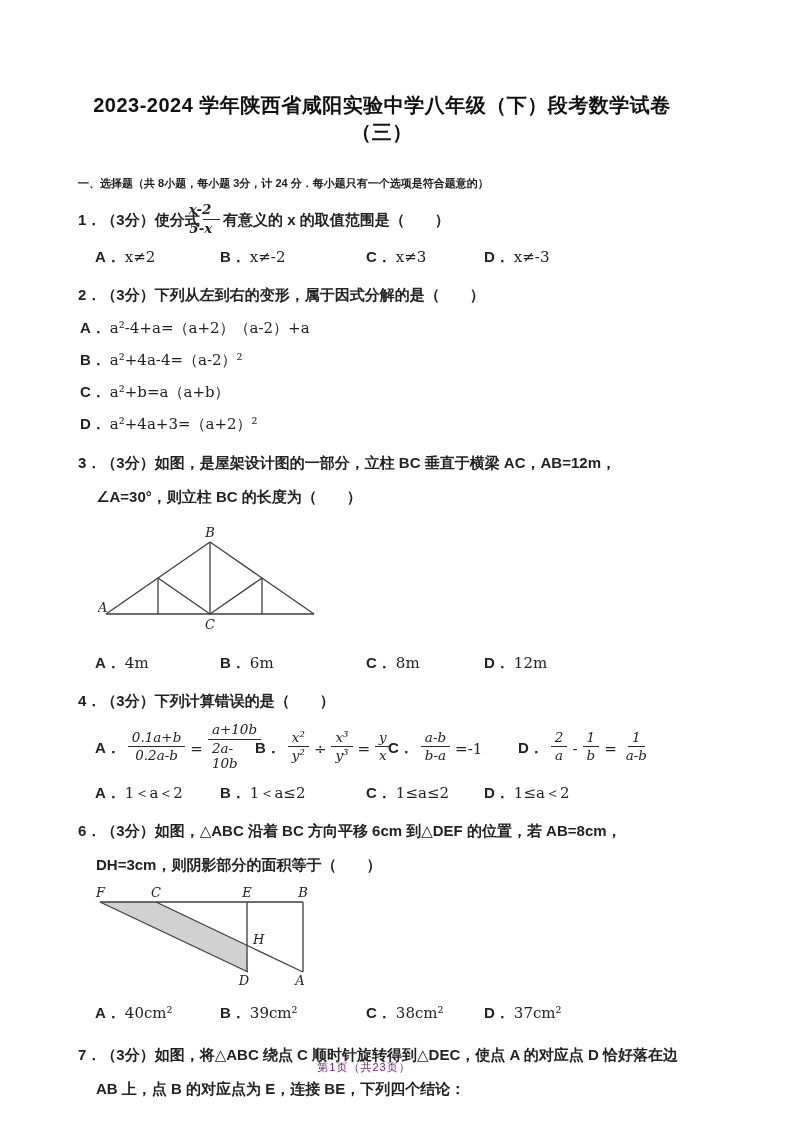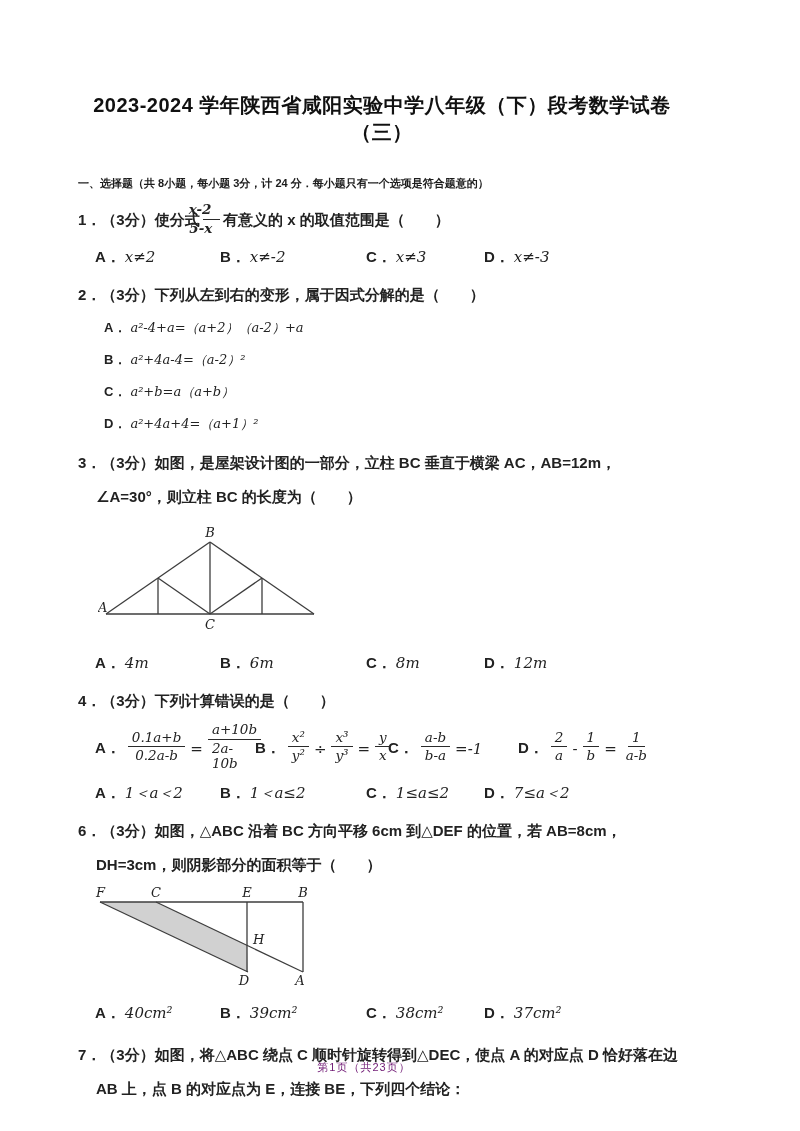--- a/index.html
+++ b/index.html
@@ -32,34 +32,33 @@
     font-size:15px;
     font-weight:600;
     color:#222;
     line-height:34px;
     padding-left:18px;
     text-indent:-18px;
     margin-top:6px;
   }
   .mv {
     font-family:"DejaVu Serif","Liberation Serif",serif;
-    font-style:italic;
     font-weight:500;
     text-align:right;
   }
   .olabel { font-weight:600; margin-right:4px; }
 
   .opts-row {
     display:grid;
     grid-template-columns:125px 146px 118px auto;
     margin:4px 0 0 17px;
     font-size:15px;
     line-height:30px;
   }
-  .opts-stack { margin-left:26px; font-size:13px; }
+  .opts-stack { margin-left:2px; font-size:15px; }
   .opts-stack .opt { line-height:32px; }
 
   .frac {
     display:inline-flex;
     flex-direction:column;
     align-items:center;
     vertical-align:middle;
     font-family:"DejaVu Serif","Liberation Serif",serif;
     font-style:italic;
     font-size:13.5px;
@@ -123,21 +122,21 @@
       <div class="opt"><span class="olabel">B．</span><span class="mv">x≠-2</span></div>
       <div class="opt"><span class="olabel">C．</span><span class="mv">x≠3</span></div>
       <div class="opt"><span class="olabel">D．</span><span class="mv">x≠-3</span></div>
     </div>
 
     <p class="stem">2．（3分）下列从左到右的变形，属于因式分解的是（　　）</p>
     <div class="opts-stack">
       <div class="opt"><span class="olabel">A．</span><span class="mv">a²-4+a=（a+2）（a-2）+a</span></div>
       <div class="opt"><span class="olabel">B．</span><span class="mv">a²+4a-4=（a-2）²</span></div>
       <div class="opt"><span class="olabel">C．</span><span class="mv">a²+b=a（a+b）</span></div>
-      <div class="opt"><span class="olabel">D．</span><span class="mv">a²+4a+4=（a+1）²</span></div>
+      <div class="opt"><span class="olabel">D．</span><span class="mv">a²+4a+3=（a+2）²</span></div>
     </div>
 
     <p class="stem">3．（3分）如图，是屋架设计图的一部分，立柱 BC 垂直于横梁 AC，AB=12m，∠A=30°，则立柱 BC 的长度为（　　）</p>
     <div class="figure-wrap1">
       <svg width="270" height="110" viewBox="0 0 270 110">
         <line class="figline" x1="8" y1="88" x2="216" y2="88"></line>
         <line class="figline" x1="8" y1="88" x2="112" y2="16"></line>
         <line class="figline" x1="112" y1="16" x2="216" y2="88"></line>
         <line class="figline" x1="112" y1="16" x2="112" y2="88"></line>
         <line class="figline" x1="60" y1="52" x2="60" y2="88"></line>
@@ -211,21 +210,21 @@
             <span class="num">1</span>
             <span class="den">a-b</span>
           </span>
       </div>
     </div>
 
     <div class="opts-row">
       <div class="opt"><span class="olabel">A．</span><span class="mv">1＜a＜2</span></div>
       <div class="opt"><span class="olabel">B．</span><span class="mv">1＜a≤2</span></div>
       <div class="opt"><span class="olabel">C．</span><span class="mv">1≤a≤2</span></div>
-      <div class="opt"><span class="olabel">D．</span><span class="mv">7≤a＜2</span></div>
+      <div class="opt"><span class="olabel">D．</span><span class="mv">1≤a＜2</span></div>
     </div>
 
     <p class="stem">6．（3分）如图，△ABC 沿着 BC 方向平移 6cm 到△DEF 的位置，若 AB=8cm，DH=3cm，则阴影部分的面积等于（　　）</p>
     <div class="figure-wrap2">
       <svg width="230" height="102" viewBox="0 0 230 102">
         <polygon class="shade" points="8,16 64,16 155,59.3 156,86"></polygon>
         <line class="figline" x1="8" y1="16" x2="211" y2="16"></line>
         <line class="figline" x1="211" y1="16" x2="211" y2="86"></line>
         <line class="figline" x1="64" y1="16" x2="211" y2="86"></line>
         <line class="figline" x1="8" y1="16" x2="156" y2="86"></line>

